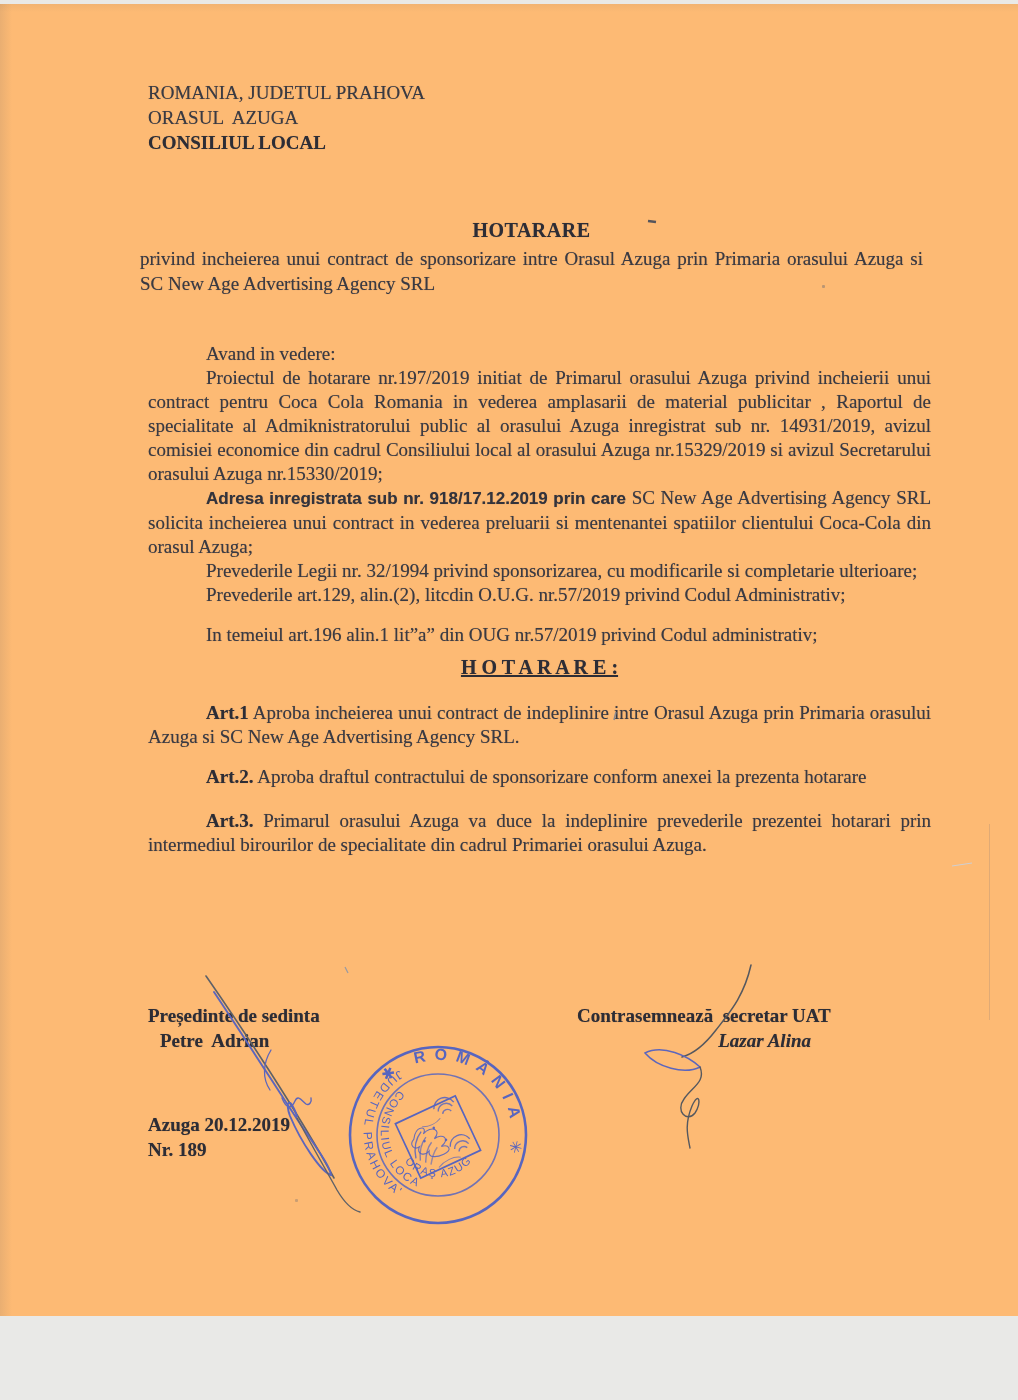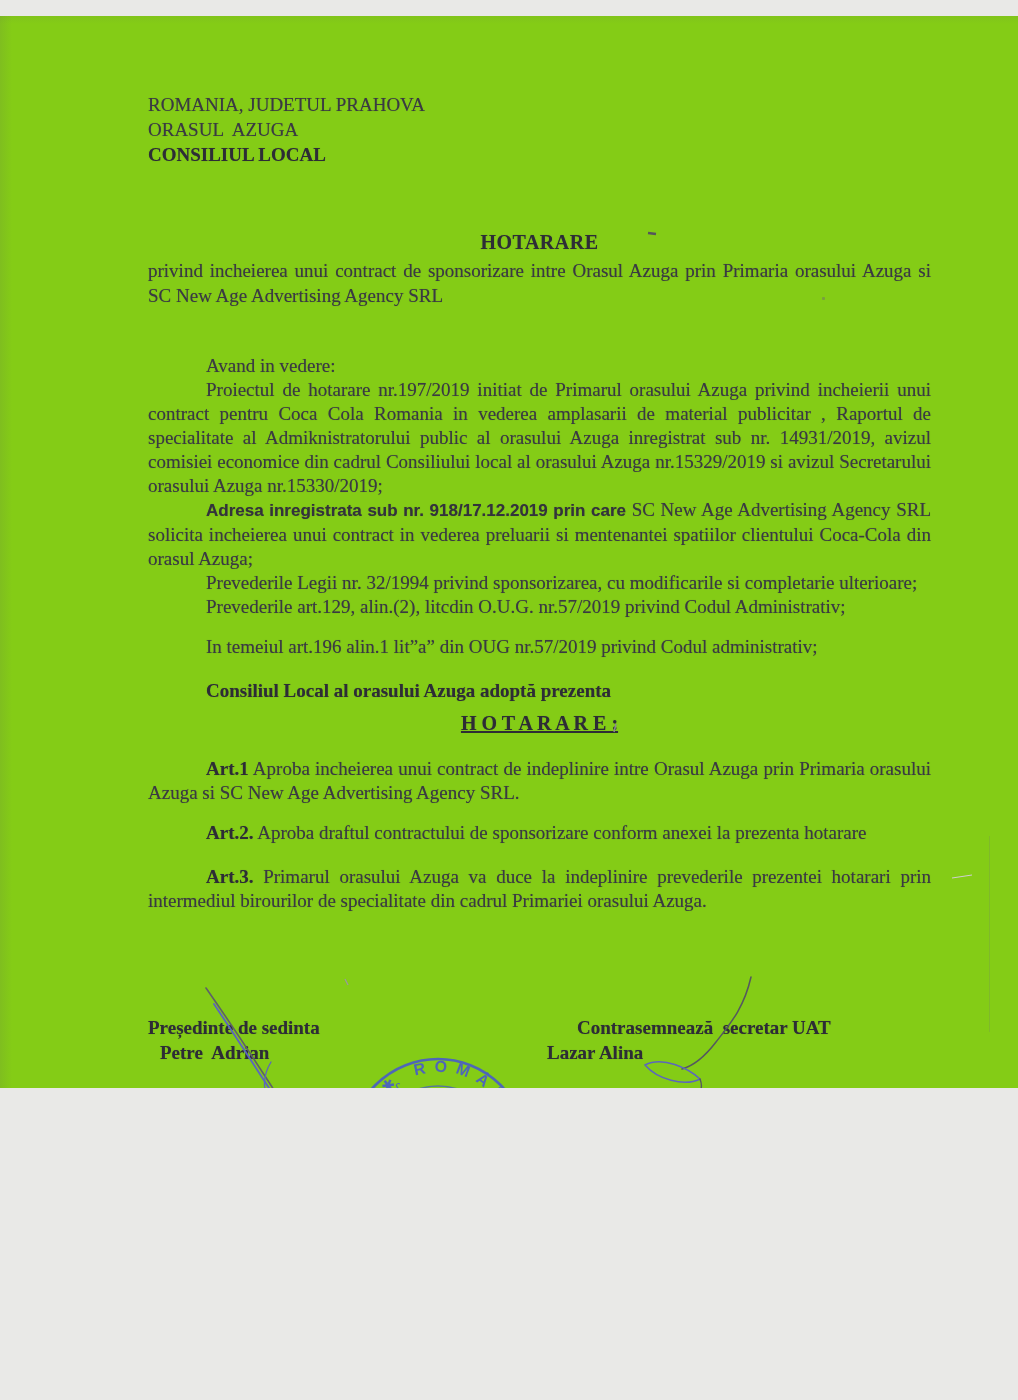--- a/index.html
+++ b/index.html
@@ -1,56 +1,56 @@
 <!DOCTYPE html>
 <html><head>
 <meta charset="utf-8">
 <style>
   html,body{margin:0;padding:0;background:#e9e9e7;}
   .page{
-    position:relative;width:1018px;height:1072px;margin:16px auto;
-    background:#84cc16;overflow:hidden;
+    position:relative;width:1018px;height:1312px;margin:4px auto;
+    background:#fdba74;overflow:hidden;
     font-family:"Liberation Serif","DejaVu Serif",serif;
     color:#3a3a42;
   }
   .page::before{ 
     content:"";position:absolute;left:0;top:0;width:12px;height:100%;
     background:linear-gradient(90deg,rgba(90,90,95,.12),rgba(90,90,95,0));
     pointer-events:none;
   }
   .page::after{ 
     content:"";position:absolute;left:0;top:0;width:100%;height:8px;
     background:linear-gradient(180deg,rgba(90,90,95,.07),rgba(90,90,95,0));
     pointer-events:none;
   }
   .txt{position:absolute;font-size:19px;line-height:25px;
        text-shadow:0 0 .7px rgba(60,60,75,.55);}
   .bold{font-weight:bold;color:#2d2d35;}
   .prewrap{white-space:pre-wrap;}
 
   .letterhead{left:148px;top:76px;}
-  .titleblock{left:148px;top:214px;width:783px;}
+  .titleblock{left:140px;top:214px;width:783px;}
   .doc-title{text-align:center;font-weight:bold;color:#2d2d35;font-size:20px;letter-spacing:.5px;}
   .subtitle{margin:3px 0 0 0;text-align:justify;}
 
   .flow{position:absolute;left:148px;top:338px;width:783px;font-size:19px;line-height:24px;
         text-shadow:0 0 .7px rgba(60,60,75,.55);}
   .flow p{margin:0;text-indent:58px;}
   .just{text-align:justify;}
   .sans-lead{font-family:"Liberation Sans","DejaVu Sans",sans-serif;font-size:17px;font-weight:600;color:#33333b;}
   .sp16{margin-top:16px !important;}
   .sp20{margin-top:20px !important;}
   .sp8{margin-top:8px !important;text-decoration:underline;}
   .sp22{margin-top:22px !important;}
   .heading2{text-align:center;text-indent:0 !important;font-weight:bold;color:#2d2d35;font-size:20px;}
 
   .sig-left-role{left:148px;top:999px;}
   .sig-left-name{left:160px;top:1024px;}
   .sig-right-role{left:577px;top:999px;}
-  .sig-right-name{left:547px;top:1024px;width:264px;text-align:left;}
+  .sig-right-name{left:547px;top:1024px;width:264px;text-align:right;font-style:italic;}
   .footer-date{left:148px;top:1108px;}
   .footer-num{left:148px;top:1133px;}
 
   .overlay{position:absolute;left:0;top:0;pointer-events:none;}
   .stamp{position:absolute;left:340px;top:1033px;opacity:.92;}
   .stamp text{font-family:"Liberation Sans","DejaVu Sans",sans-serif;fill:#4a5ec6;}
 
   .speck{position:absolute;background:#6a6a70;border-radius:1px;}
   .scanline{position:absolute;left:989px;top:820px;width:1px;height:196px;background:rgba(110,110,125,.20);}
   .smudge{position:absolute;left:976px;top:1354px;width:16px;height:18px;
@@ -72,21 +72,20 @@
     <p class="subtitle">privind incheierea unui contract de sponsorizare intre Orasul Azuga prin Primaria orasului Azuga si SC New Age Advertising Agency SRL</p>
   </div>
 
   <div class="flow">
     <p>Avand in vedere:</p>
     <p class="just">Proiectul de hotarare nr.197/2019 initiat de Primarul orasului Azuga privind incheierii unui contract pentru Coca Cola Romania in vederea amplasarii de material publicitar , Raportul de specialitate al Admiknistratorului public al orasului Azuga inregistrat sub nr. 14931/2019, avizul comisiei economice din cadrul Consiliului local al orasului Azuga nr.15329/2019 si avizul Secretarului orasului Azuga nr.15330/2019;</p>
     <p class="just"><span class="sans-lead">Adresa inregistrata sub nr. 918/17.12.2019 prin care</span><span> SC New Age Advertising Agency SRL solicita incheierea unui contract in vederea preluarii si mentenantei spatiilor clientului Coca-Cola din orasul Azuga;</span></p>
     <p class="just">Prevederile Legii nr. 32/1994 privind sponsorizarea, cu modificarile si completarie ulterioare;</p>
     <p class="just">Prevederile art.129, alin.(2), litcdin O.U.G. nr.57/2019 privind Codul Administrativ;</p>
     <p class="sp16">In temeiul art.196 alin.1 lit”a” din OUG nr.57/2019 privind Codul administrativ;</p>
-    <p class="sp20 bold">Consiliul Local al orasului Azuga adoptă prezenta</p>
     <p class="sp8 heading2">H O T A R A R E :</p>
     <p class="just sp22"><span class="bold">Art.1</span><span> Aproba incheierea unui contract de indeplinire intre Orasul Azuga prin Primaria orasului Azuga si SC New Age Advertising Agency SRL.</span></p>
     <p class="just sp16"><span class="bold">Art.2.</span><span> Aproba draftul contractului de sponsorizare conform anexei la prezenta hotarare</span></p>
     <p class="just sp20"><span class="bold">Art.3.</span><span> Primarul orasului Azuga va duce la indeplinire prevederile prezentei hotarari prin intermediul birourilor de specialitate din cadrul Primariei orasului Azuga.</span></p>
   </div>
 
   <div class="txt bold prewrap sig-left-role">Președinte de sedinta</div>
   <div class="txt bold prewrap sig-left-name">Petre  Adrian</div>
   <div class="txt bold prewrap sig-right-role">Contrasemnează  secretar UAT</div>
   <div class="txt bold prewrap sig-right-name">Lazar Alina</div>

